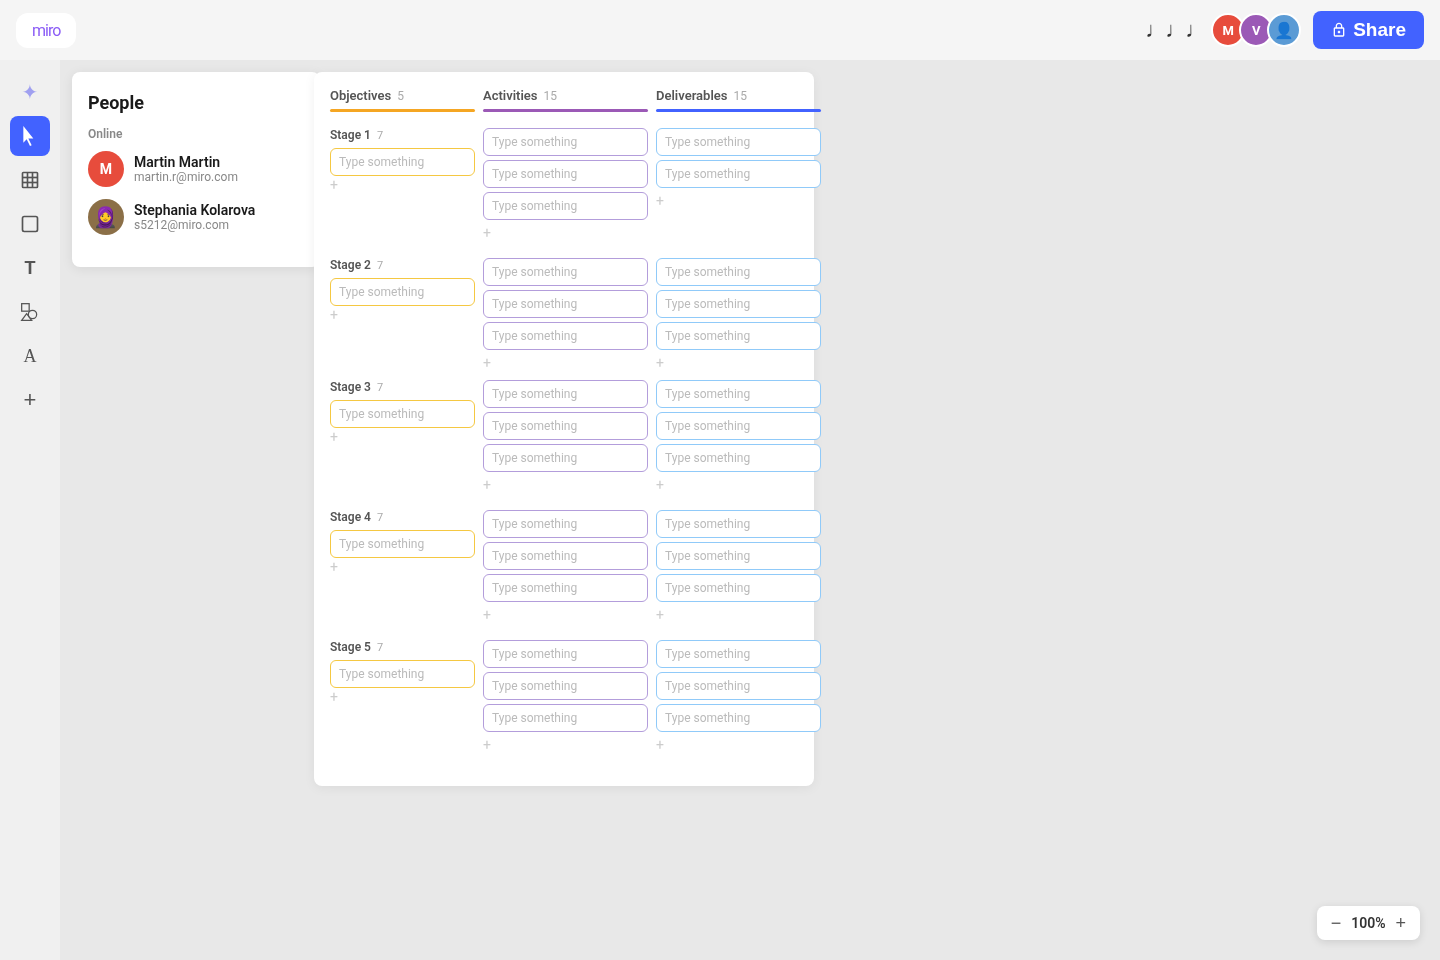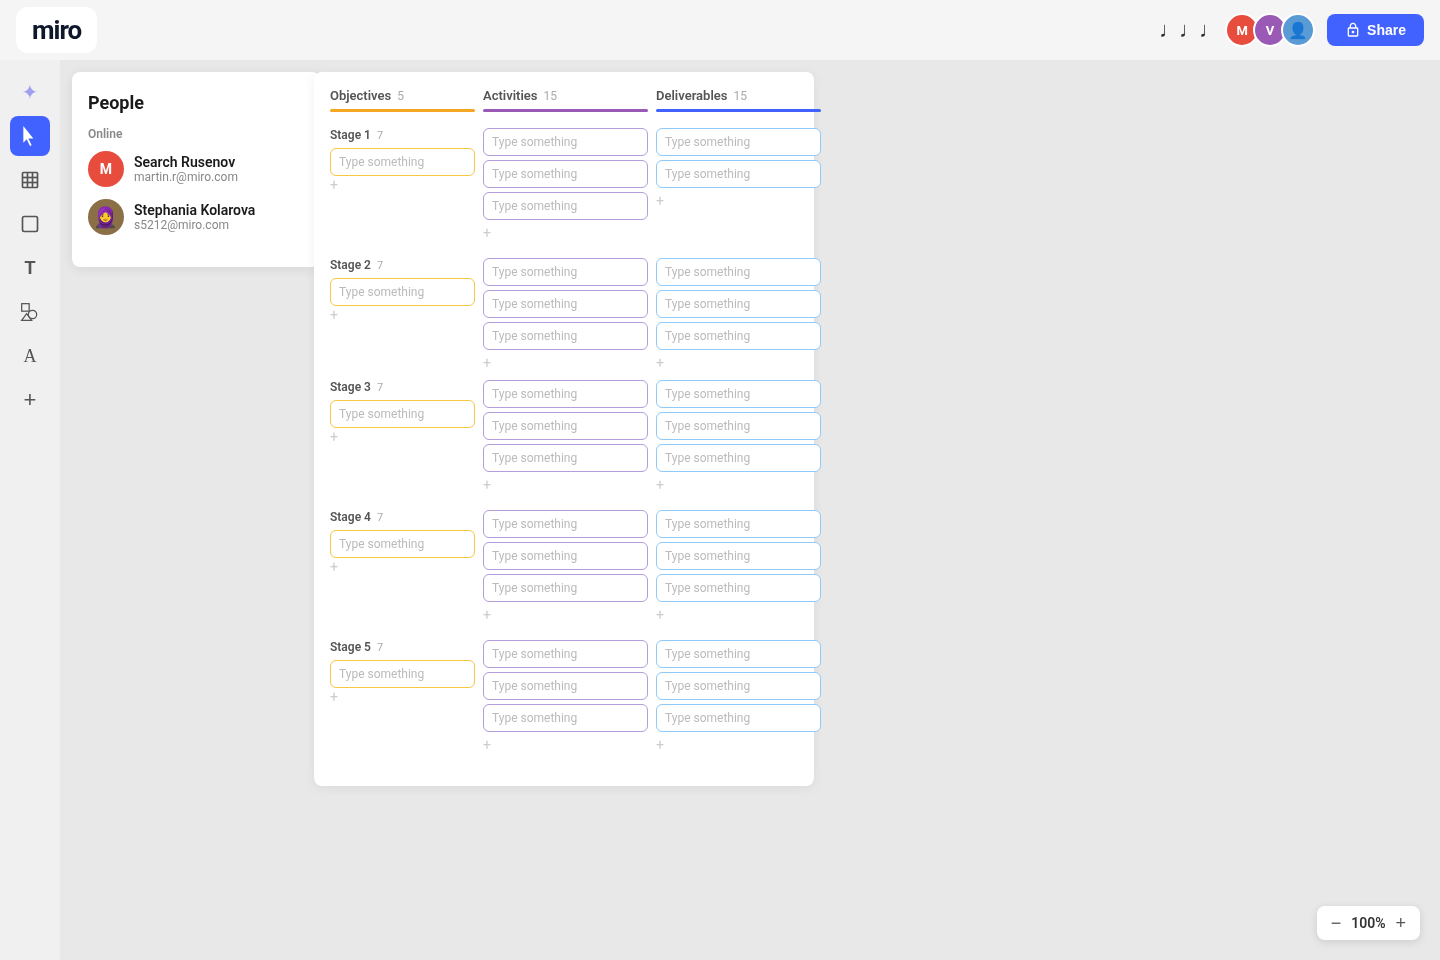--- a/index.html
+++ b/index.html
@@ -21,23 +21,23 @@
       display: flex;
       align-items: center;
       justify-content: space-between;
       padding: 0 16px;
       z-index: 100;
     }
     #miro-logo {
       background: white;
       border-radius: 12px;
       padding: 8px 16px;
-      font-size: 26px;
-      font-weight: 700;
-      color: #0f172a;
+      font-size: 16px;
+      font-weight: 400;
+      color: #8b5cf6;
       letter-spacing: -1px;
     }
     #topbar-right {
       display: flex;
       align-items: center;
       gap: 12px;
     }
     #music-icon {
       font-size: 22px;
       letter-spacing: -2px;
@@ -62,21 +62,21 @@
     }
     .av1 { background: #e74c3c; }
     .av2 { background: #9b59b6; }
     .av3 { background: #3498db; overflow: hidden; }
     #share-button {
       background: #4262ff;
       color: white;
       border: none;
       border-radius: 8px;
       padding: 8px 18px;
-      font-size: 14px;
+      font-size: 19px;
       font-weight: 600;
       cursor: pointer;
       display: flex;
       align-items: center;
       gap: 6px;
     }
 
     
     #left-toolbar {
       position: fixed;
@@ -344,21 +344,21 @@
 
 <div id="canvas">
 
   <div id="people-panel">
     <div id="people-title">People</div>
     <div id="online-label">Online</div>
 
     <div class="person-row">
       <div class="person-avatar pa-red">M</div>
       <div class="person-info">
-        <span class="person-name">Search Rusenov</span>
+        <span class="person-name">Martin Martin</span>
         <span class="person-email">martin.r@miro.com</span>
       </div>
     </div>
     <div class="person-row">
       <div class="person-avatar pa-photo">🧕</div>
       <div class="person-info">
         <span class="person-name">Stephania Kolarova</span>
         <span class="person-email">s5212@miro.com</span>
       </div>
     </div>

